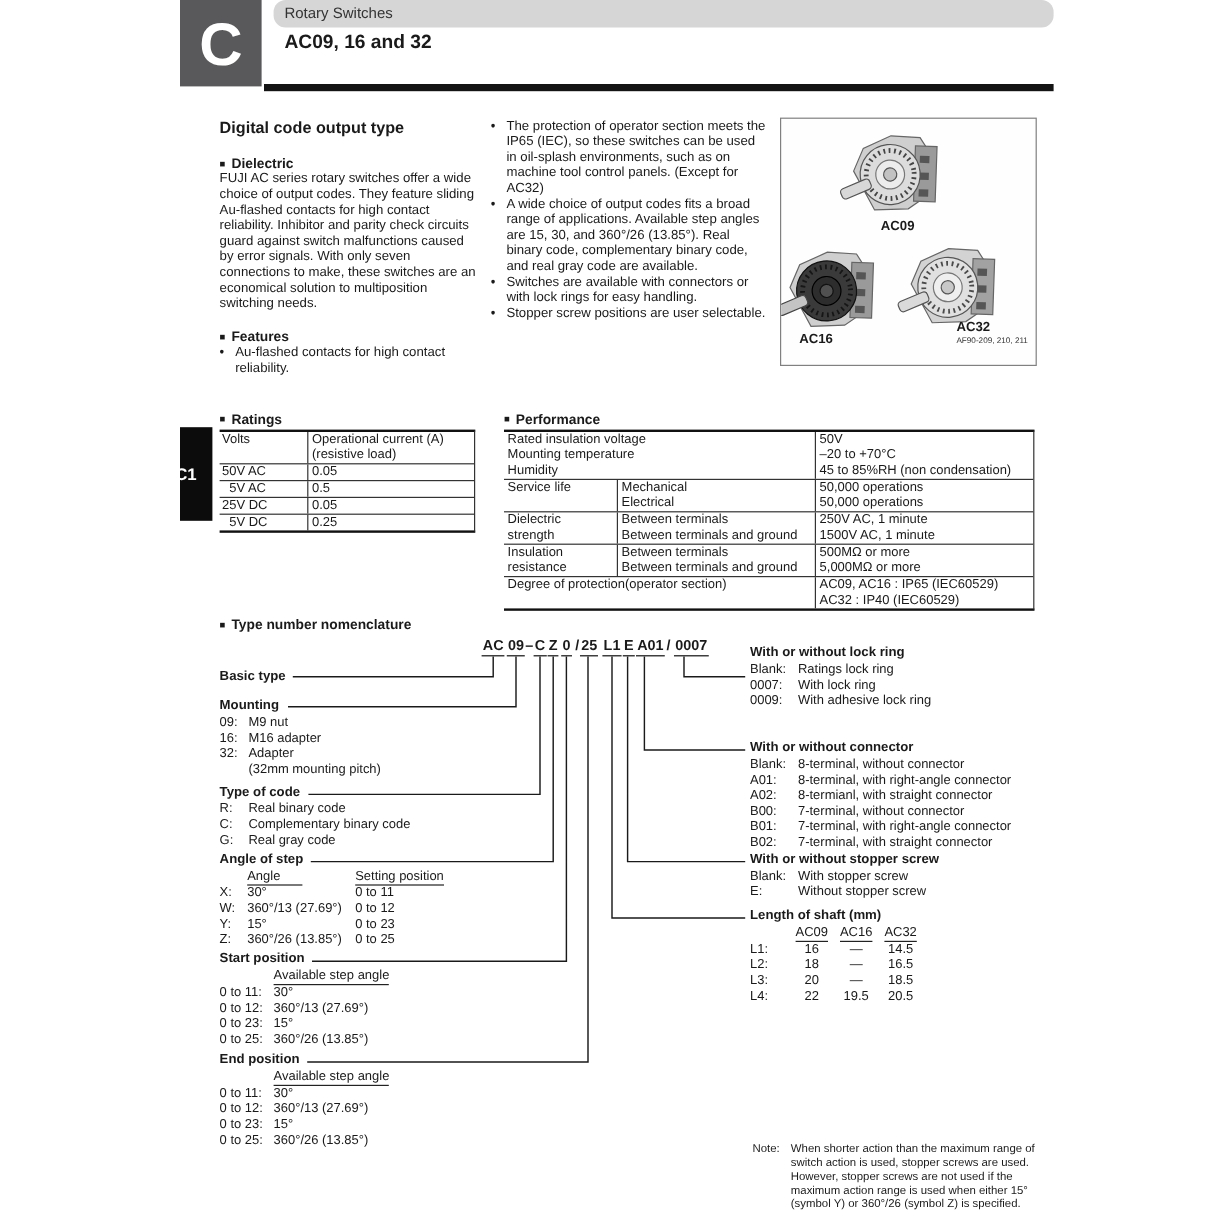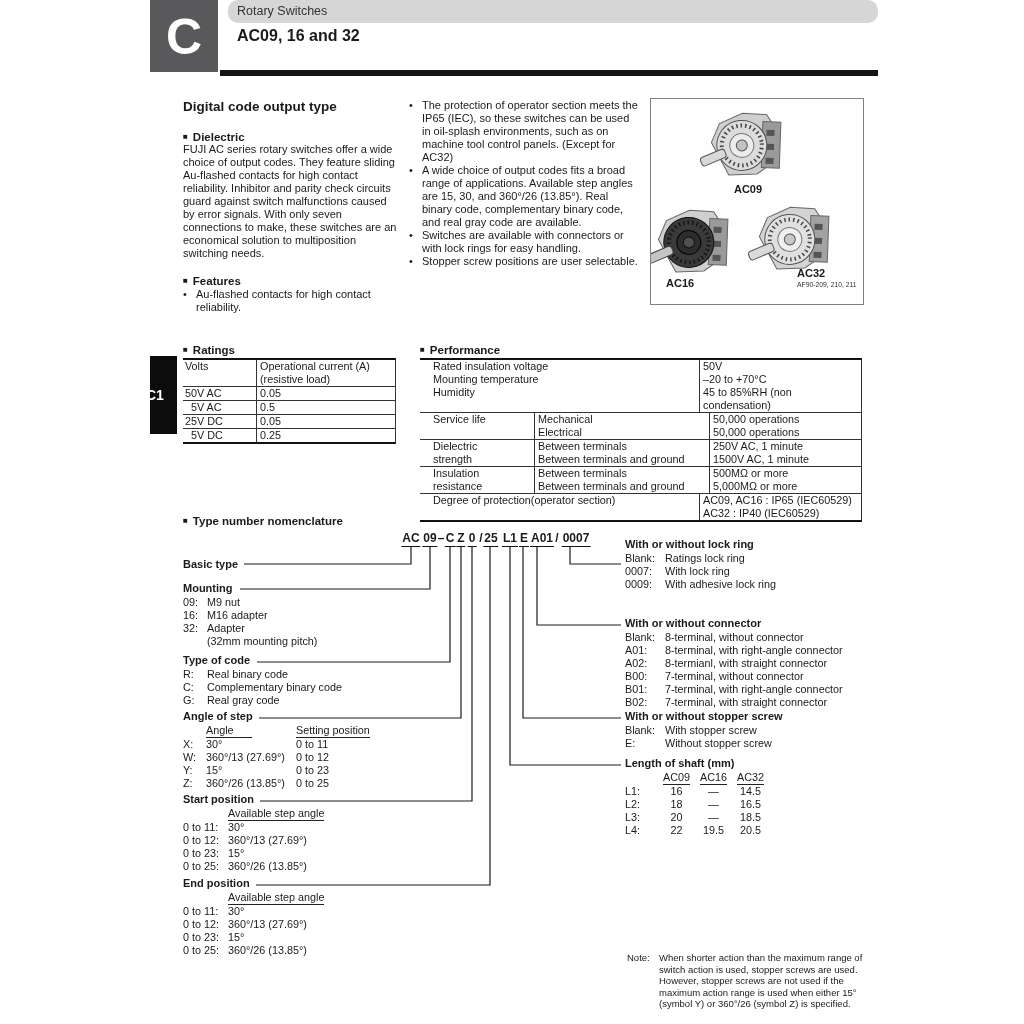--- a/index.html
+++ b/index.html
@@ -18,21 +18,21 @@
   
   .rtable{width:212px;border-top:2px solid #111;border-bottom:2px solid #111;border-right:1px solid #333;font-size:10.8px;line-height:13px;}
   .rrow{display:flex;border-bottom:1px solid #333;}
   .rrow:last-child{border-bottom:none;}
   .rc1{width:73px;flex:0 0 73px;padding:0 0 0 2px;box-sizing:border-box;}
   .rc2{flex:1;border-left:1px solid #333;padding:0 0 0 3px;}
   .ind{padding-left:8px;}
   .ptable{width:441px;border-top:2px solid #111;border-bottom:2px solid #111;border-right:1px solid #333;font-size:10.8px;line-height:13px;}
   .prow{display:flex;border-bottom:1px solid #333;}
   .prow:last-child{border-bottom:none;}
-  .pc{box-sizing:border-box;padding:0 0 0 3px;margin-left:10px;}
+  .pc{box-sizing:border-box;padding:0 0 0 3px;}
   .bl{border-left:1px solid #333;}
   .w1{width:94px;flex:0 0 94px;}
   .w2{width:165px;flex:0 0 165px;}
   .w12{width:259px;flex:0 0 259px;}
   .w3{flex:1;}
   
   .cseg{position:absolute;top:531px;transform:translateX(-50%);font-weight:700;font-size:12px;border-bottom:1.5px solid #111;padding:0 1px 1px;white-space:nowrap;}
   .csep{position:absolute;top:531px;transform:translateX(-50%);font-weight:700;font-size:12px;padding:0 1px 2.5px;}
   .nlab{font-weight:700;font-size:11px;line-height:13px;white-space:nowrap;}
   .kv{display:grid;grid-template-columns:24px auto;font-size:10.8px;line-height:13px;white-space:nowrap;}

